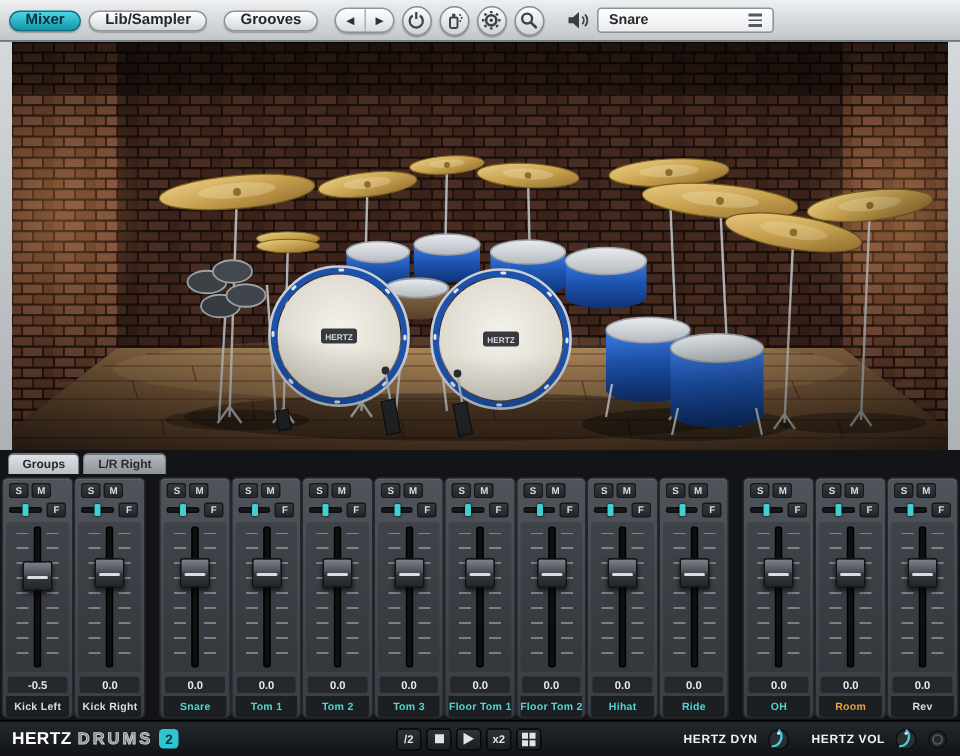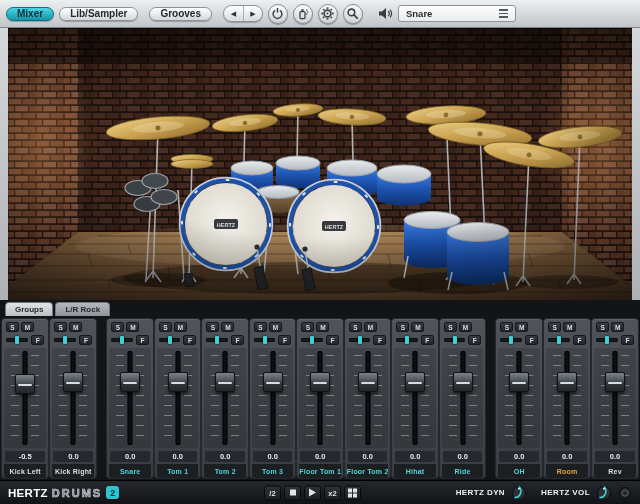--- a/index.html
+++ b/index.html
@@ -401,21 +401,21 @@
 
         <rect width="624" height="272" fill="url(#gvig)"></rect>
         <rect width="624" height="34" fill="rgba(0,0,0,0.45)"></rect>
       </svg>
     </div>
   </div>
 
   <div class="mixer">
     <div class="mixer-tabs">
       <button class="tab groups">Groups</button>
-      <button class="tab lr">L/R Rock</button>
+      <button class="tab lr">L/R Right</button>
     </div>
     <div class="strips" id="strips">
         <div class="strip-group" style="flex-grow: 2;">
           <div class="strip">
     <div class="sm-row">
       <button class="sq">S</button>
       <button class="sq">M</button>
     </div>
     <div class="pan-row">
       <div class="pan">

